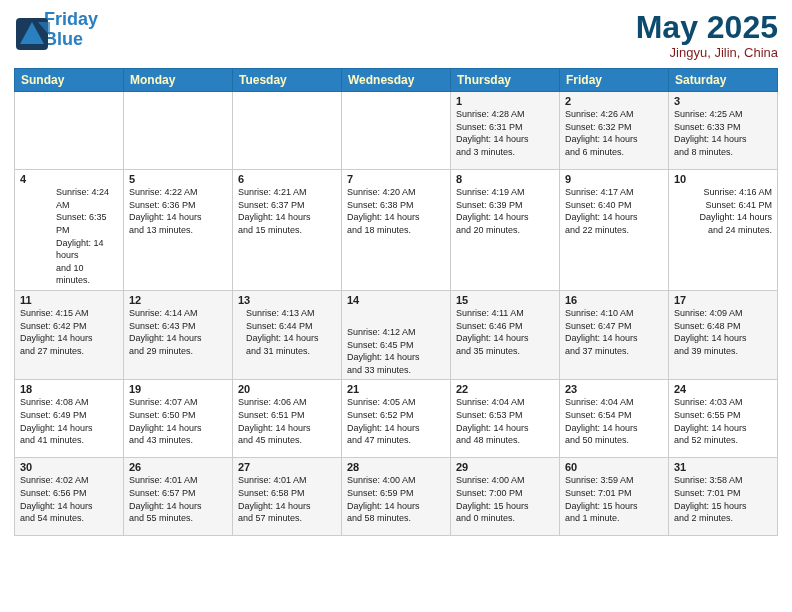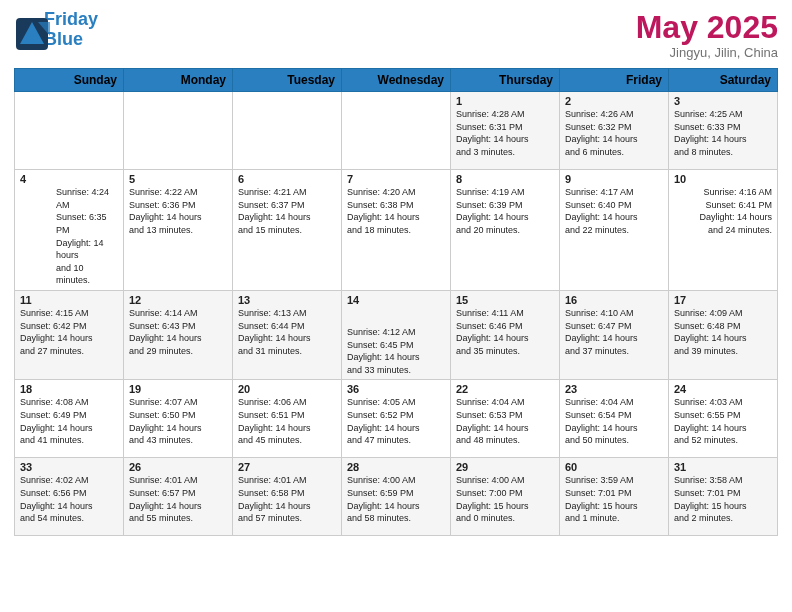--- a/index.html
+++ b/index.html
@@ -39,36 +39,36 @@
       height: 28px;
       margin-right: 2px;
       position: relative;
     }
     .title-area {
       text-align: right;
     }
     .month-title {
       font-size: 32px;
       font-weight: bold;
-      color: #be185d;
+      color: #0c4a6e;
       line-height: 1.1;
     }
     .location {
       font-size: 13px;
-      color: #737373;
+      color: #7f1d1d;
     }
     .calendar {
       width: 100%;
       border-collapse: collapse;
       border: 1px solid #ccc;
     }
     .calendar th {
       background: #2a7fc1;
-      color: #000000;
-      text-align: right;
+      color: #fef9c3;
+      text-align: left;
       padding: 4px 6px;
       font-size: 12px;
       font-weight: bold;
       border: 1px solid #1e6ea8;
     }
     .calendar td {
       vertical-align: top;
       padding: 3px 5px;
       border: 1px solid #ccc;
       width: calc(100% / 7);
@@ -223,21 +223,21 @@
           </td>
           <td>
             <span class="day-num">12</span>
             <div class="day-info" style="white-space: pre-line;">Sunrise: 4:14 AM
 Sunset: 6:43 PM
 Daylight: 14 hours
 and 29 minutes.</div>
           </td>
           <td>
             <span class="day-num">13</span>
-            <div class="day-info" style="white-space: pre-line;">Sunrise: 4:13 AM
+            <div class="day-info" style="white-space: pre-line; margin-left: 8px;">Sunrise: 4:13 AM
 Sunset: 6:44 PM
 Daylight: 14 hours
 and 31 minutes.</div>
           </td>
           <td>
             <span class="day-num">14</span>
             <div class="day-info" style="white-space: pre-line; margin-top: 20px;">Sunrise: 4:12 AM
 Sunset: 6:45 PM
 Daylight: 14 hours
 and 33 minutes.</div>
@@ -280,21 +280,21 @@
 and 43 minutes.</div>
           </td>
           <td>
             <span class="day-num">20</span>
             <div class="day-info" style="white-space: pre-line;">Sunrise: 4:06 AM
 Sunset: 6:51 PM
 Daylight: 14 hours
 and 45 minutes.</div>
           </td>
           <td>
-            <span class="day-num">36</span>
+            <span class="day-num">21</span>
             <div class="day-info" style="white-space: pre-line;">Sunrise: 4:05 AM
 Sunset: 6:52 PM
 Daylight: 14 hours
 and 47 minutes.</div>
           </td>
           <td>
             <span class="day-num">22</span>
             <div class="day-info" style="white-space: pre-line;">Sunrise: 4:04 AM
 Sunset: 6:53 PM
 Daylight: 14 hours
@@ -310,21 +310,21 @@
           <td>
             <span class="day-num">24</span>
             <div class="day-info" style="white-space: pre-line;">Sunrise: 4:03 AM
 Sunset: 6:55 PM
 Daylight: 14 hours
 and 52 minutes.</div>
           </td>
         </tr>
         <tr>
           <td>
-            <span class="day-num">33</span>
+            <span class="day-num">30</span>
             <div class="day-info" style="white-space: pre-line;">Sunrise: 4:02 AM
 Sunset: 6:56 PM
 Daylight: 14 hours
 and 54 minutes.</div>
           </td>
           <td>
             <span class="day-num">26</span>
             <div class="day-info" style="white-space: pre-line;">Sunrise: 4:01 AM
 Sunset: 6:57 PM
 Daylight: 14 hours

